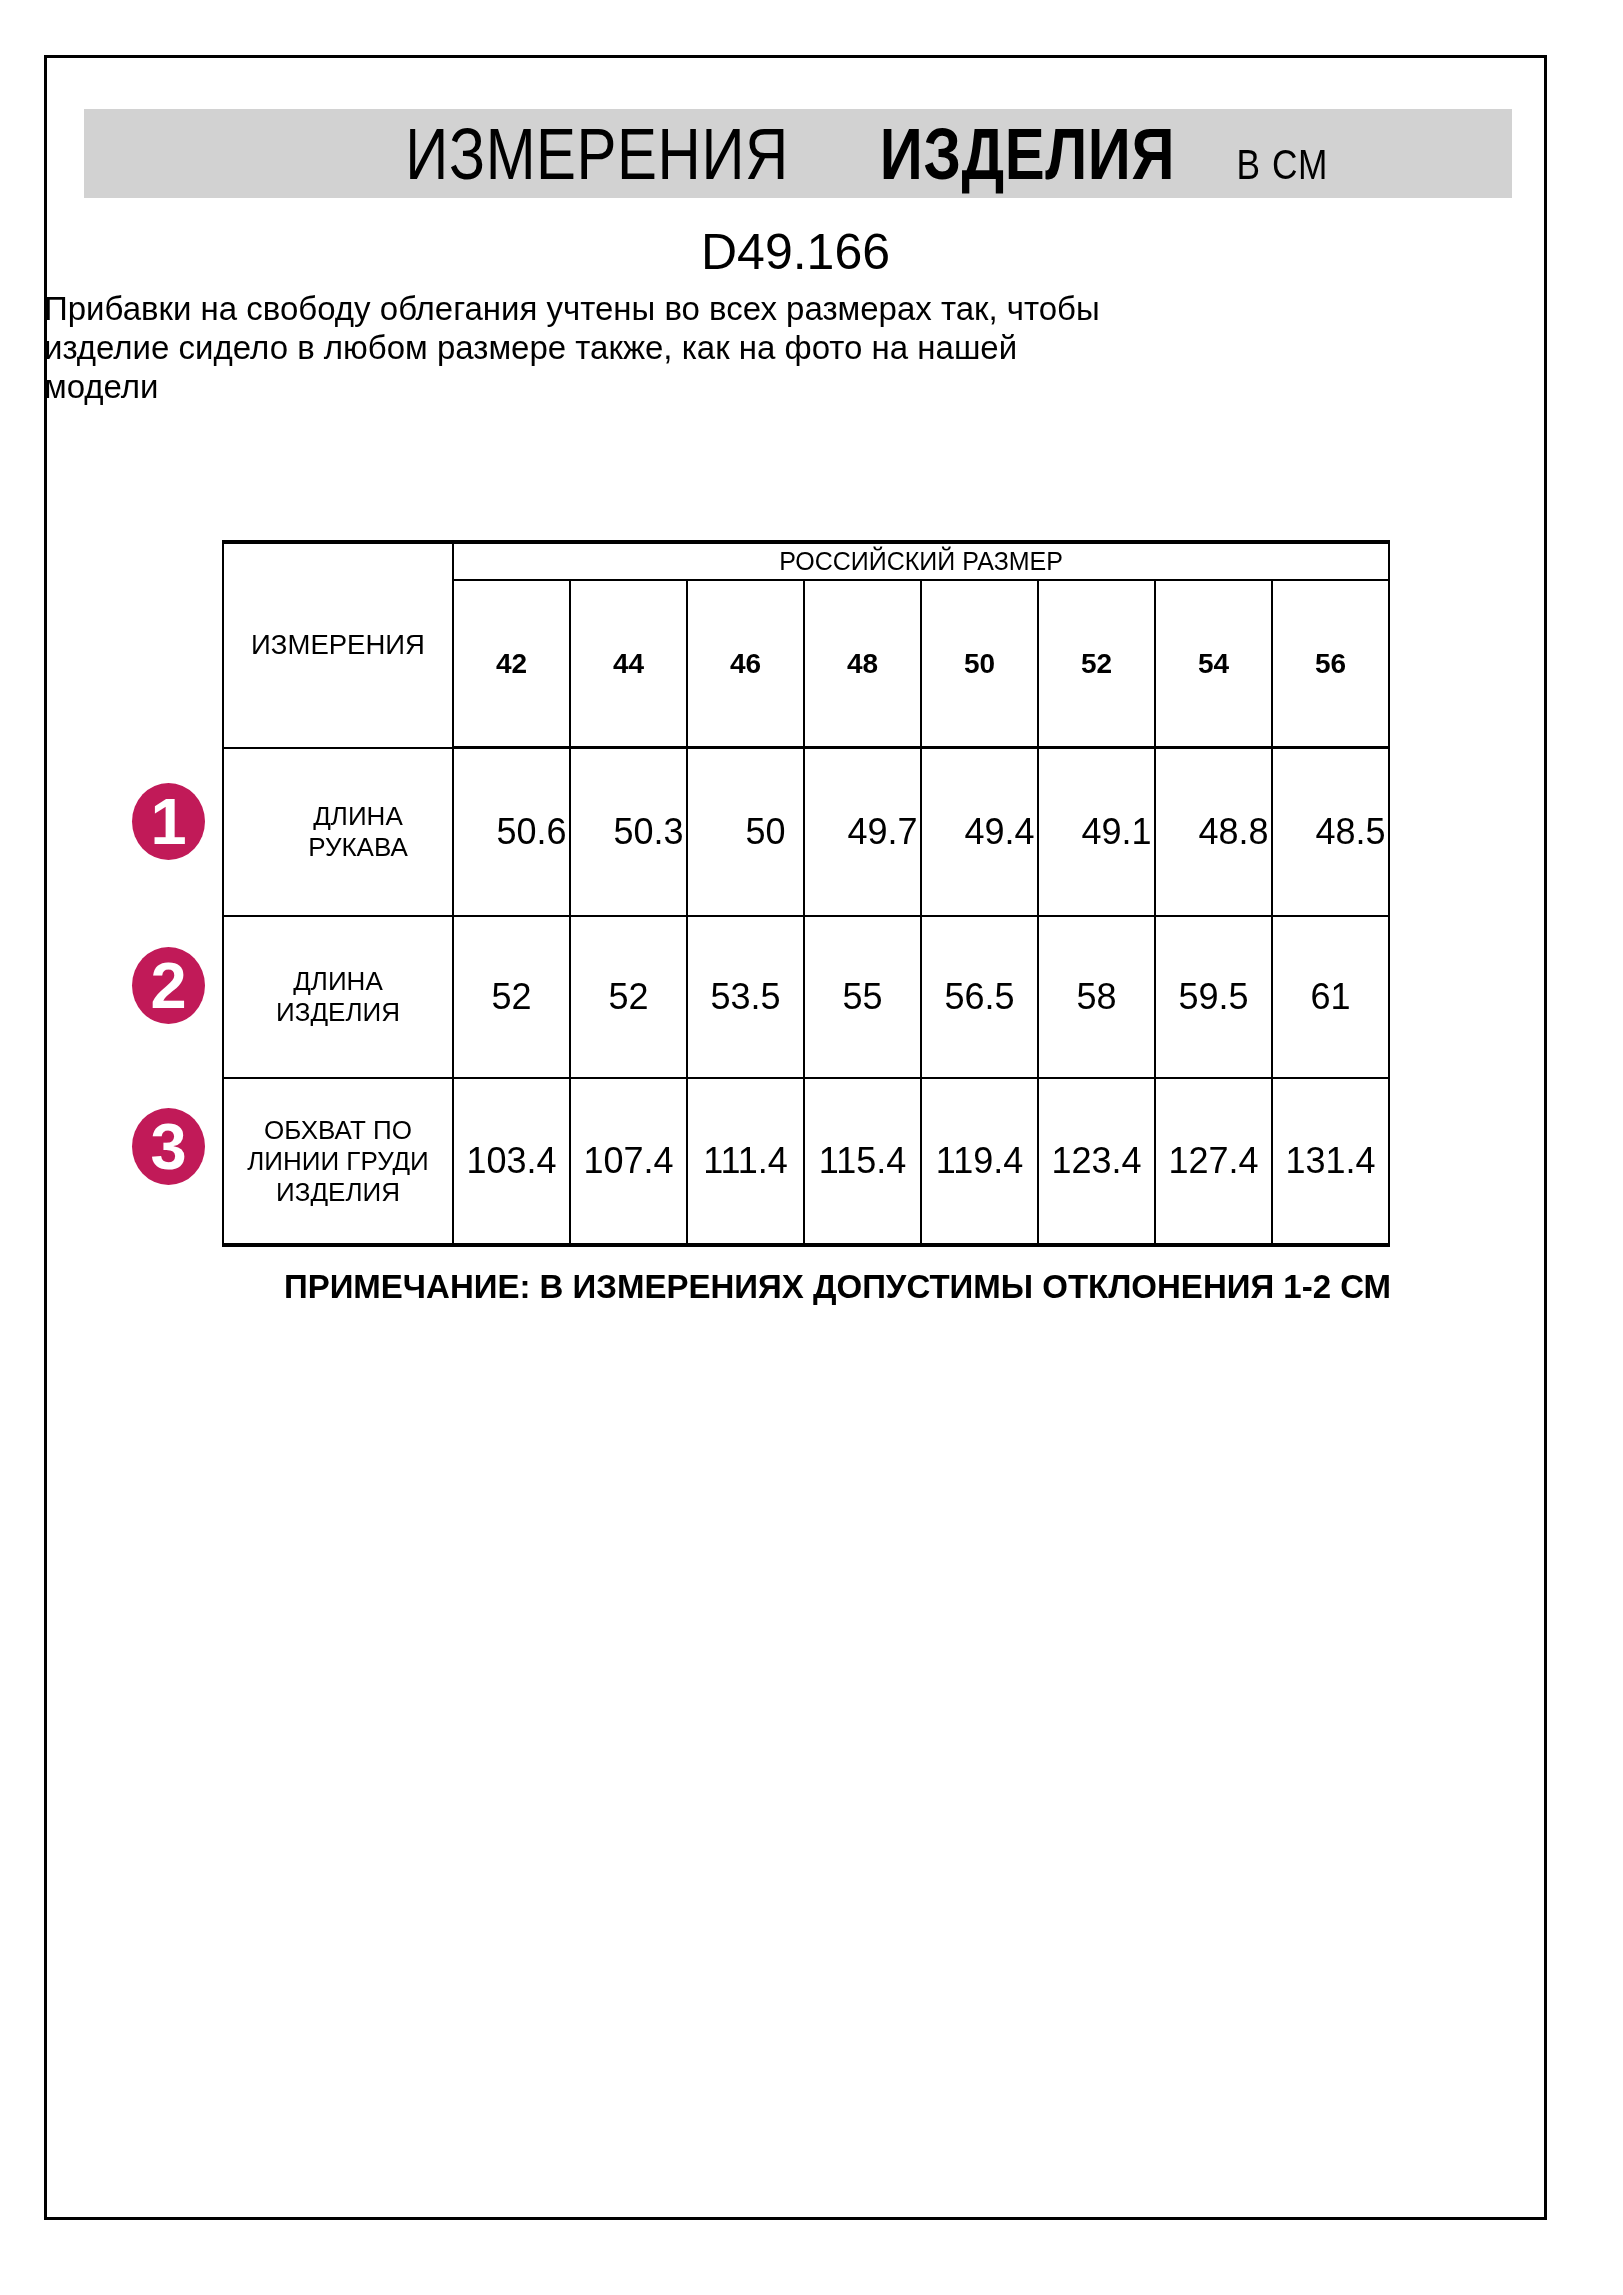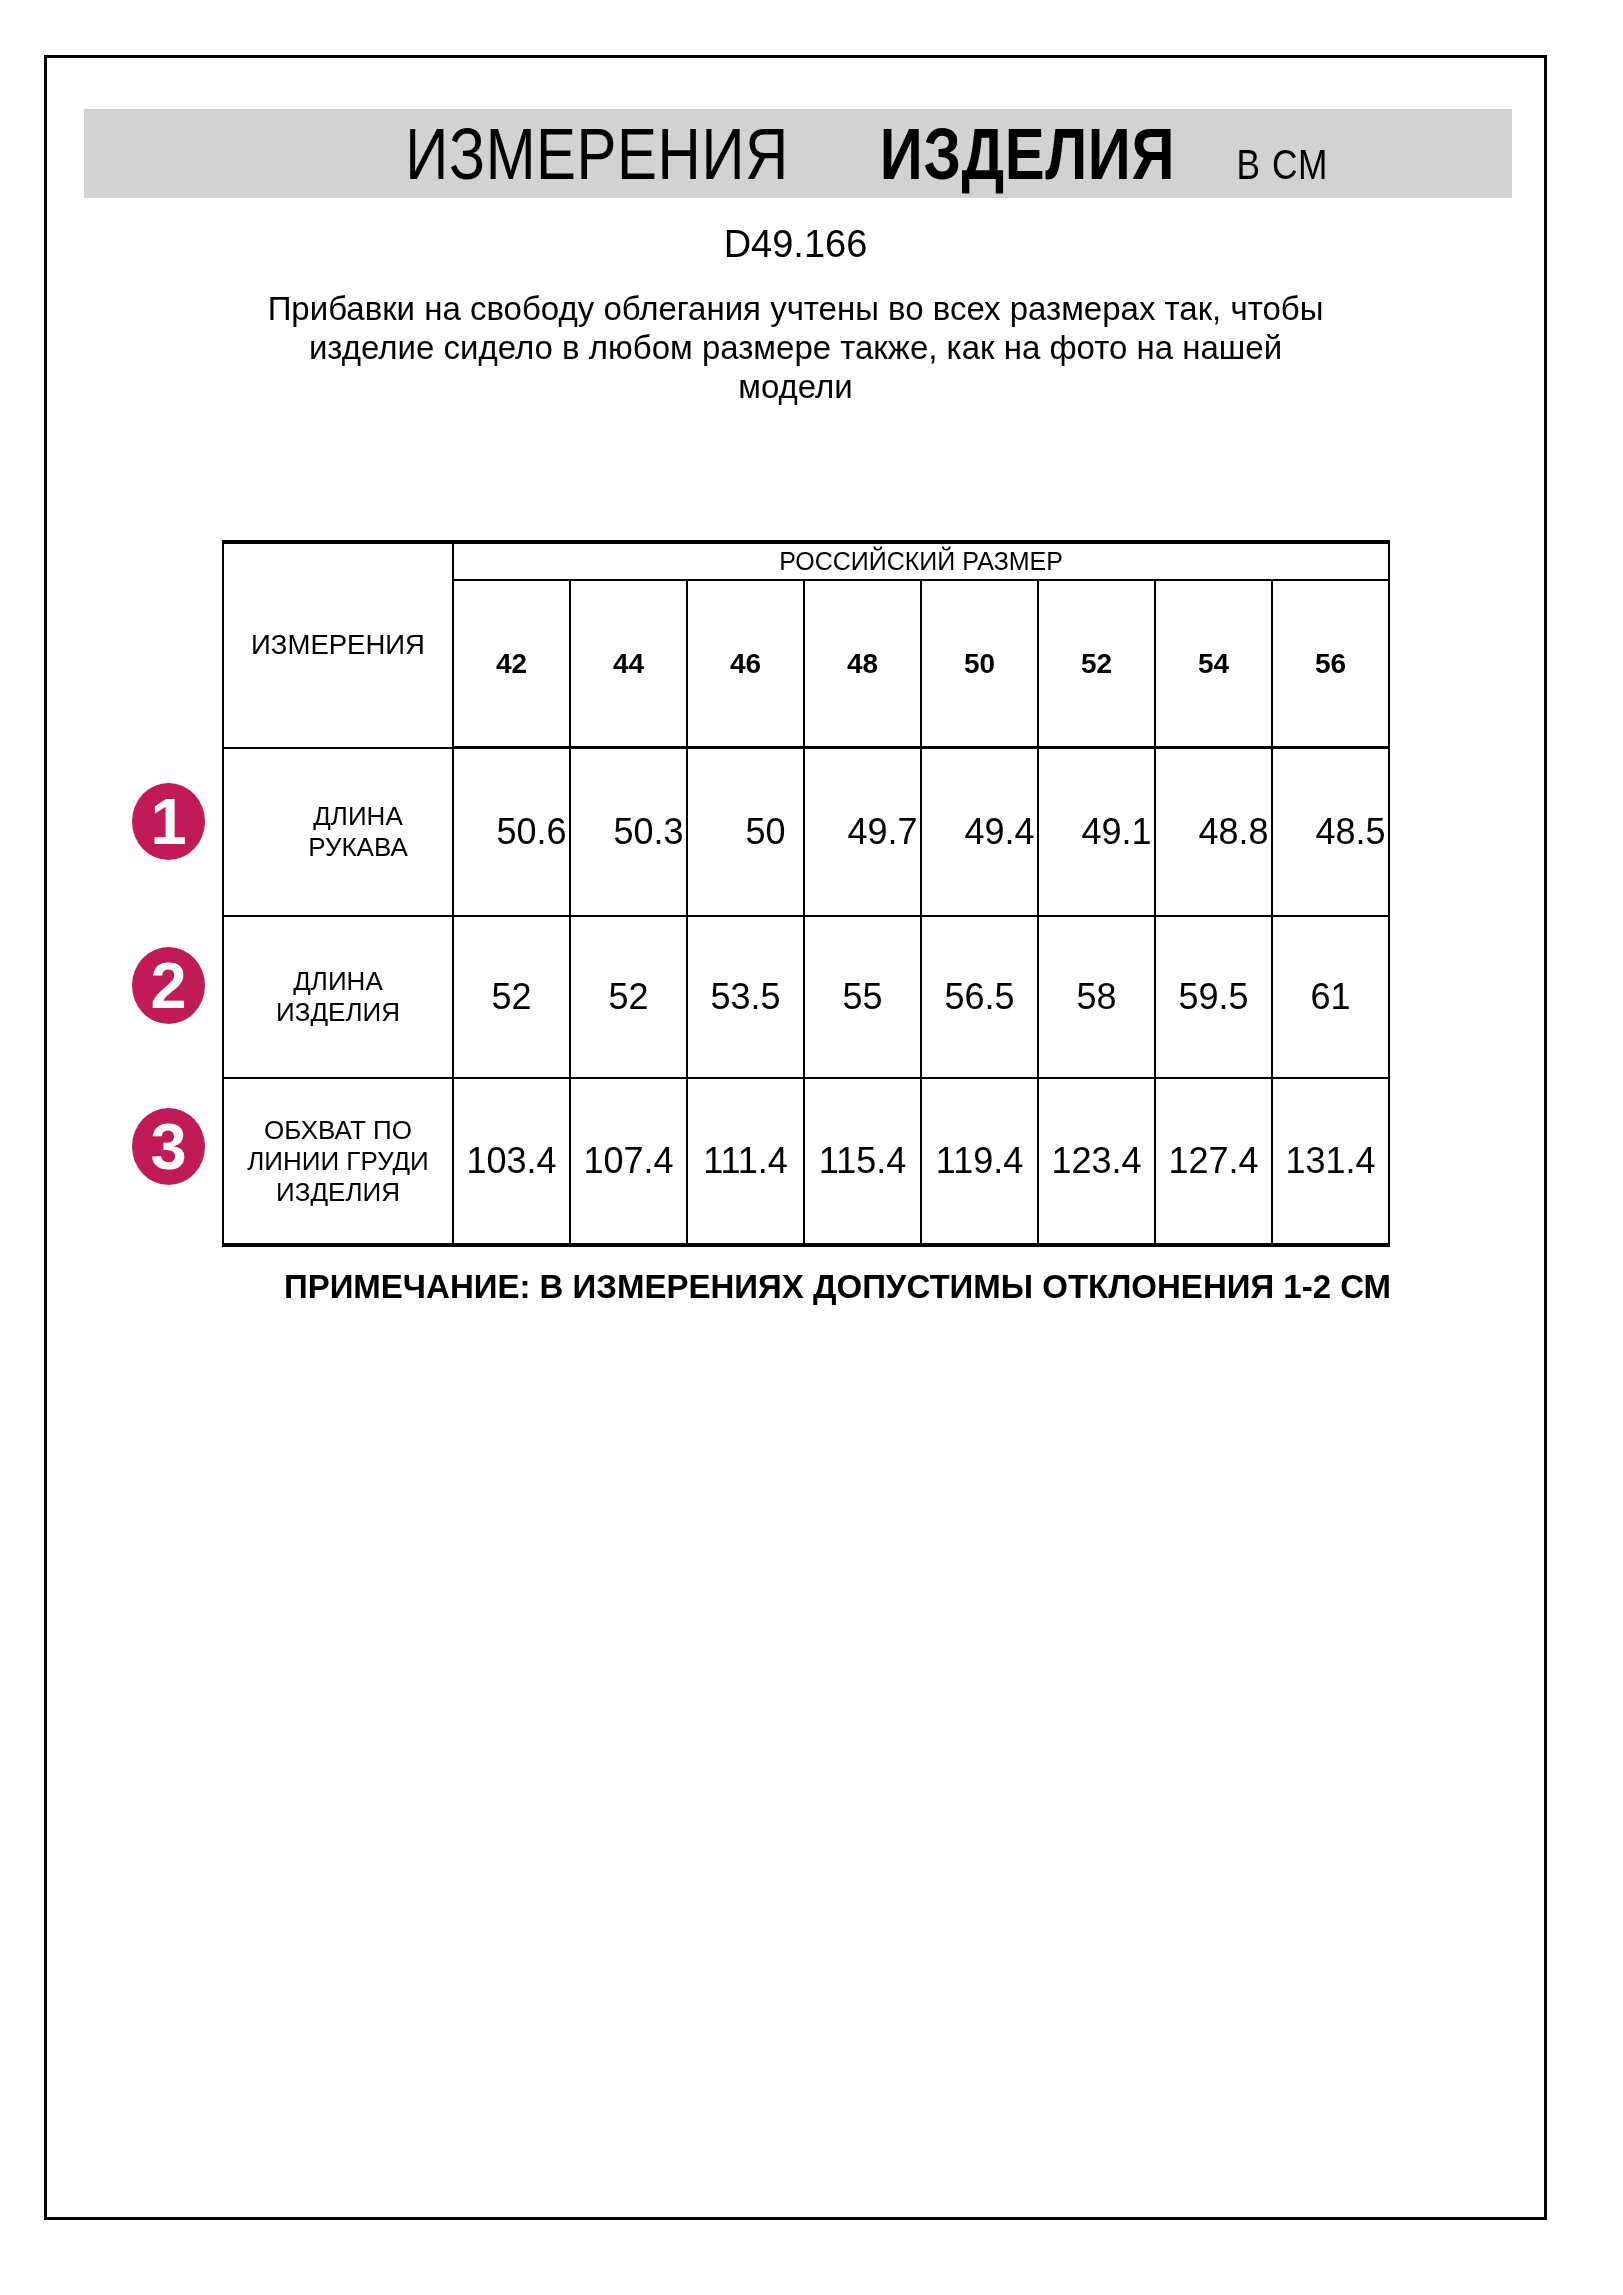--- a/index.html
+++ b/index.html
@@ -29,25 +29,25 @@
     transform:translateX(69px) scaleX(0.82);
     transform-origin:center;
     white-space:nowrap;
   }
   .title-word1 { font-size:73px; font-weight:400; letter-spacing:0.7px; }
   .title-word2 { font-size:73px; font-weight:700; letter-spacing:0.7px; margin-left:111px; }
   .title-unit  { font-size:43px;  font-weight:400; letter-spacing:1.3px; margin-left:75px; }
   
   .product-code {
     position:absolute; left:44px; top:223px; width:1503px;
-    text-align:center; font-size:38px; font-weight:400;
+    text-align:center; font-size:50px; font-weight:400;
   }
   .intro {
     position:absolute; left:44px; top:289px; width:1503px;
-    text-align:center; font-size:33px; line-height:39px;
+    font-size:33px; line-height:39px;
     white-space:pre-line;
   }
   
   table.size-table {
     position:absolute; left:222px; top:540px;
     width:1167px;
     border-collapse:collapse; table-layout:fixed;
     border:2.6px solid #000;
     border-top-width:4.6px;
     border-bottom-width:4.6px;

